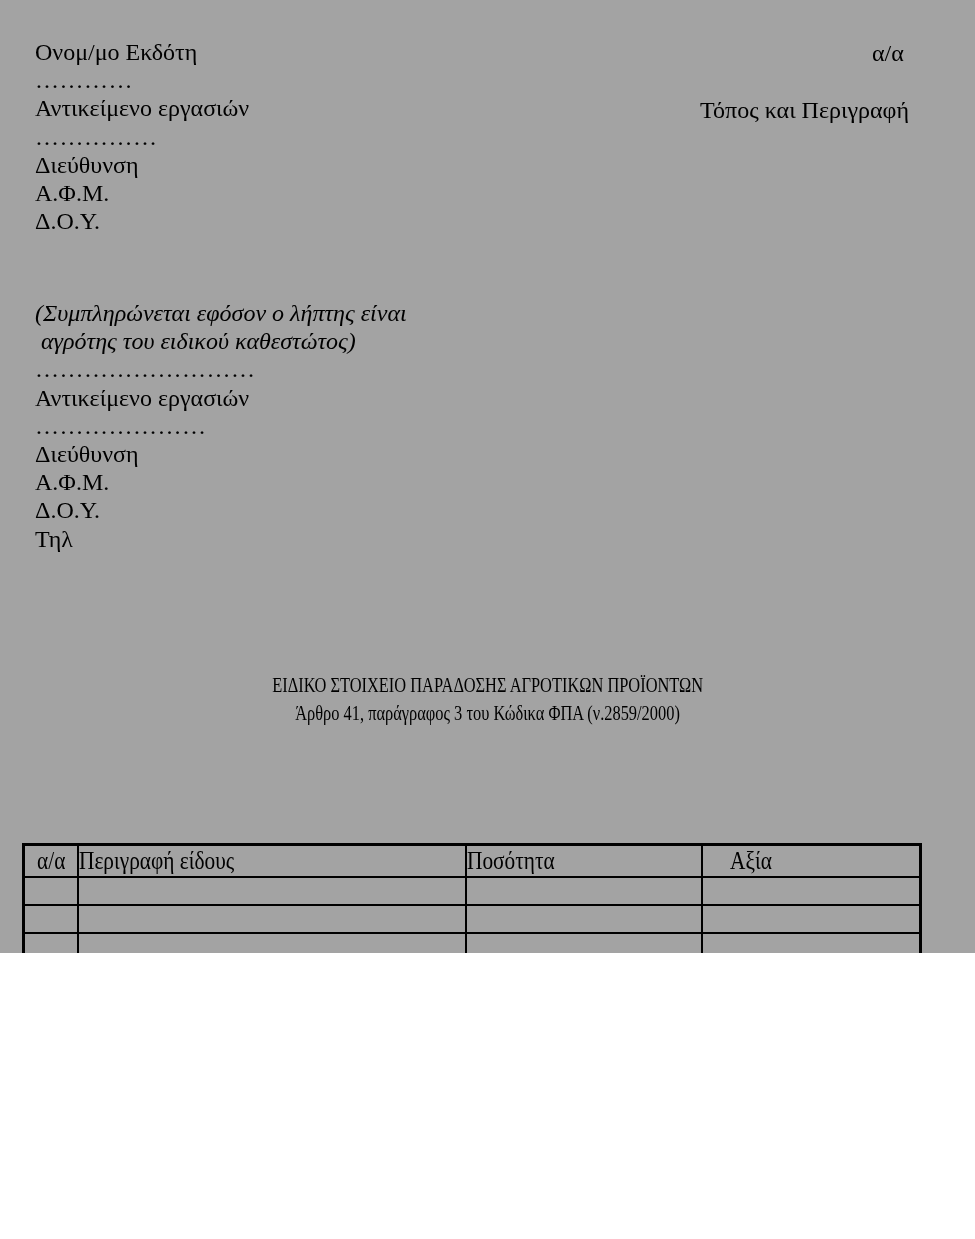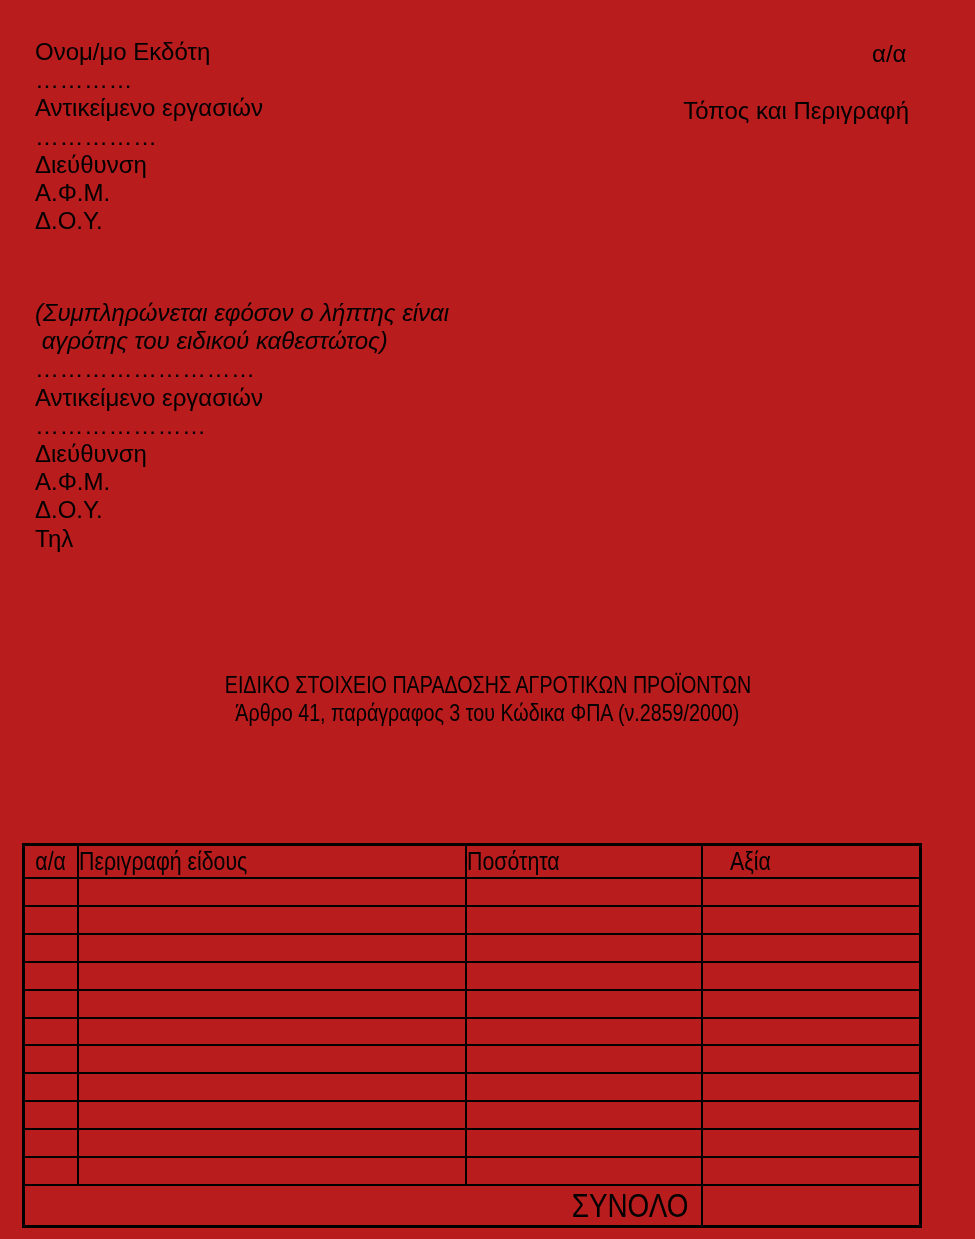--- a/index.html
+++ b/index.html
@@ -1,43 +1,43 @@
 <!DOCTYPE html>
 <html><head>
 <meta charset="utf-8">
 <style>
   * { margin: 0; padding: 0; box-sizing: border-box; }
   html, body { background: #ffffff; }
   .page {
     position: relative;
     width: 975px;
-    height: 1239px;
-    background: #b91c1c;
+    height: 953px;
+    background: #a3a3a3;
     color: #000000;
-    font-family: Liberation Sans, sans-serif;
+    font-family: Liberation Serif, serif;
     font-size: 24px;
     overflow: hidden;
   }
   .abs { position: absolute; }
 
   
   .issuer-block   { left: 35px; top: 38px;  line-height: 28.2px; }
   .recipient-block{ left: 35px; top: 299px; line-height: 28.2px; }
   .note-line { font-style: italic; white-space: pre-wrap; }
   .dots-line { letter-spacing: 0.5px; }
 
   
   .serial-label { left: 872px; top: 40px; }
   .place-date-label { right: 66px; top: 97px; }
 
   
   .title-block {
     left: 40px; top: 671px; width: 895px;
     text-align: center;
-    font-size: 24px;
+    font-size: 20px;
     line-height: 28px;
     white-space: nowrap;
   }
   .cond {
     display: inline-block;
     transform: scaleX(0.82);
     transform-origin: center center;
     white-space: nowrap;
   }
   .cond-left  { transform-origin: left center; }

